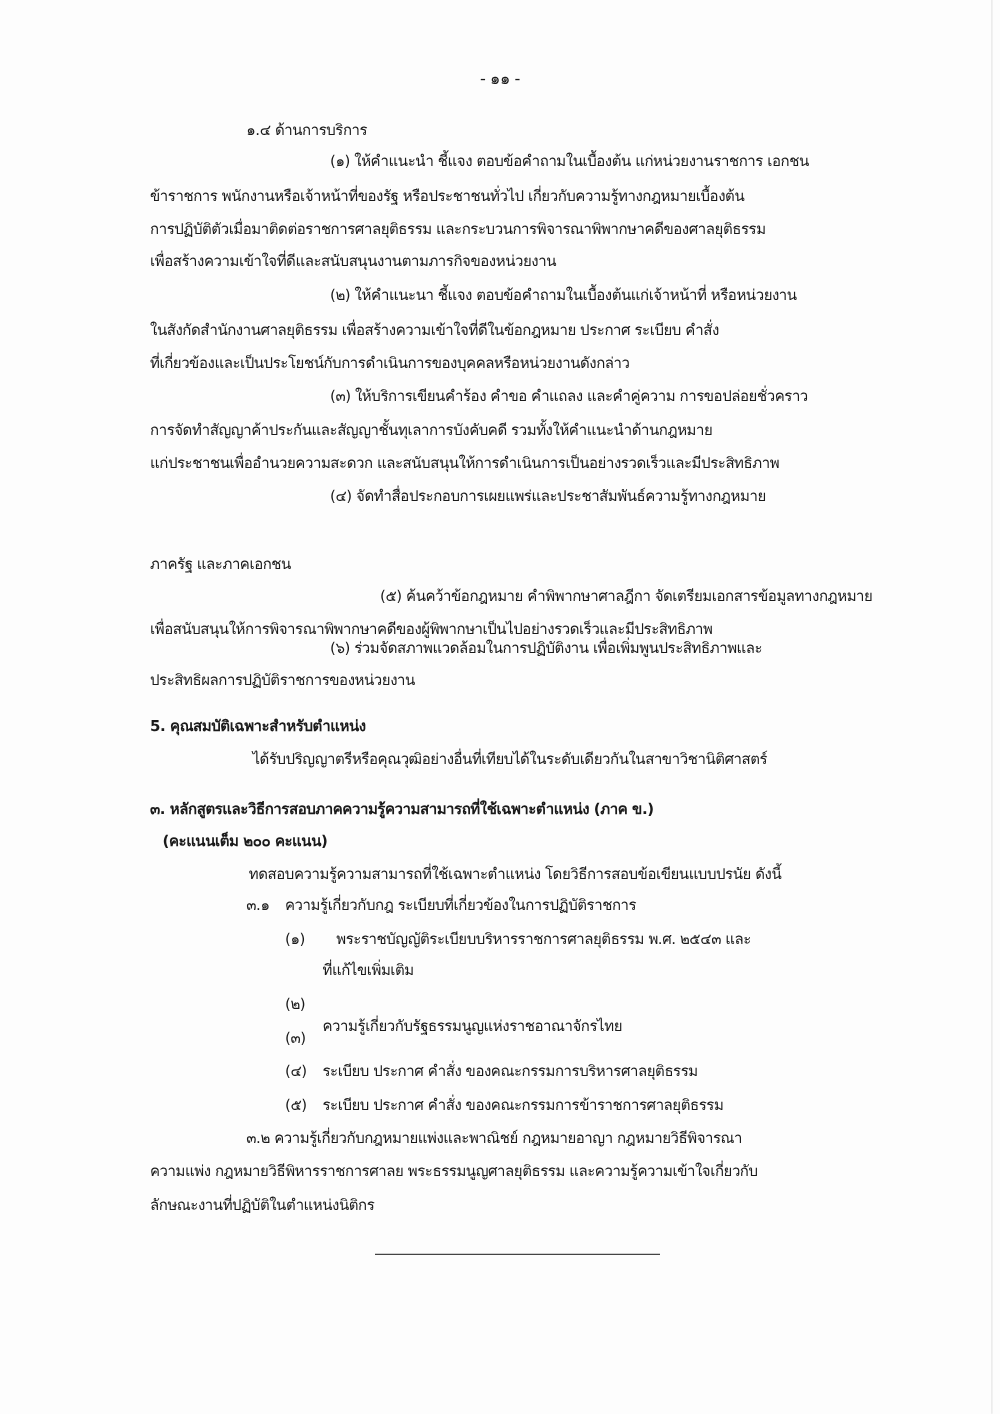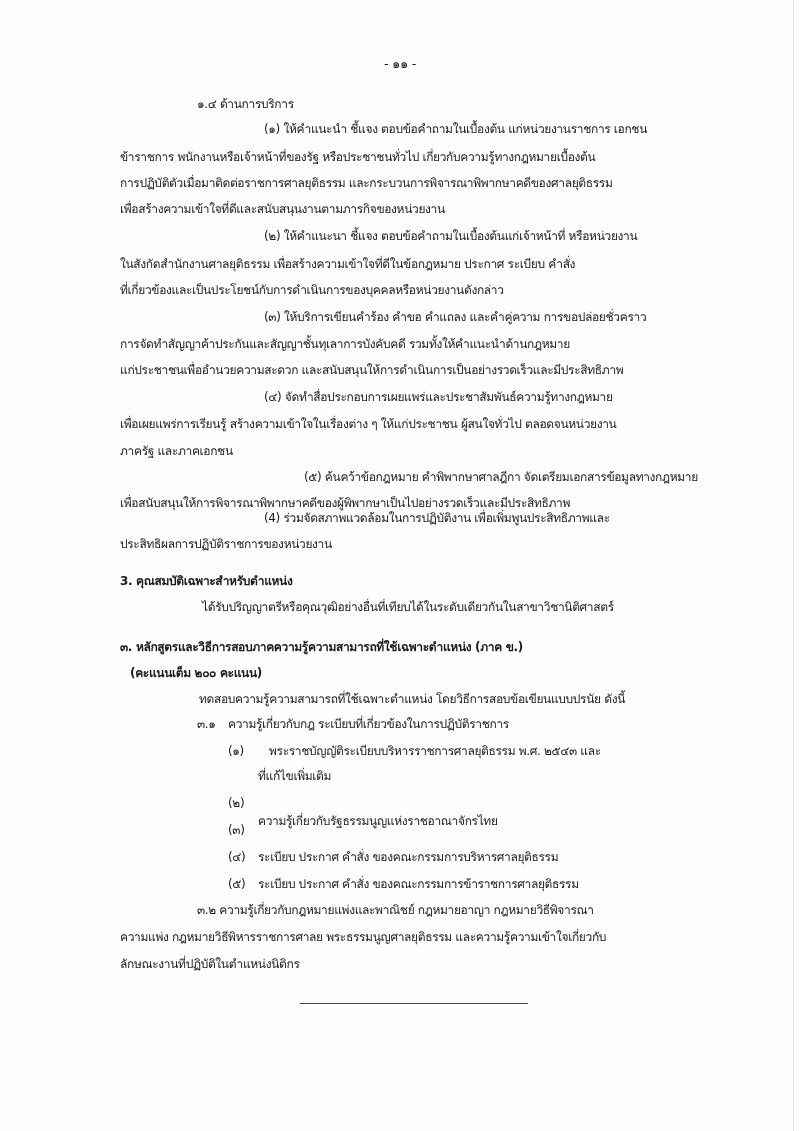--- a/index.html
+++ b/index.html
@@ -35,30 +35,29 @@
 
   <div class="line" style="left:264px; top:226px;">(๒)  ให้คำแนะนา ชี้แจง ตอบข้อคำถามในเบื้องต้นแก่เจ้าหน้าที่ หรือหน่วยงาน</div>
   <div class="line" style="left:120px; top:254px;">ในสังกัดสำนักงานศาลยุติธรรม เพื่อสร้างความเข้าใจที่ดีในข้อกฎหมาย ประกาศ ระเบียบ คำสั่ง</div>
   <div class="line" style="left:120px; top:280px;">ที่เกี่ยวข้องและเป็นประโยชน์กับการดำเนินการของบุคคลหรือหน่วยงานดังกล่าว</div>
 
   <div class="line" style="left:264px; top:307px;">(๓)  ให้บริการเขียนคำร้อง คำขอ คำแถลง และคำคู่ความ การขอปล่อยชั่วคราว</div>
   <div class="line" style="left:120px; top:334px;">การจัดทำสัญญาค้าประกันและสัญญาชั้นทุเลาการบังคับคดี รวมทั้งให้คำแนะนำด้านกฎหมาย</div>
   <div class="line" style="left:120px; top:360px;">แก่ประชาชนเพื่ออำนวยความสะดวก และสนับสนุนให้การดำเนินการเป็นอย่างรวดเร็วและมีประสิทธิภาพ</div>
 
   <div class="line" style="left:264px; top:387px;">(๔)  จัดทำสื่อประกอบการเผยแพร่และประชาสัมพันธ์ความรู้ทางกฎหมาย</div>
-  <div class="line" style="left:120px; top:414px;">เพื่อเผยแพร่การเรียนรู้ สร้างความเข้าใจในเรื่องต่าง ๆ ให้แก่ประชาชน ผู้สนใจทั่วไป ตลอดจนหน่วยงาน</div>
   <div class="line" style="left:120px; top:441px;">ภาครัฐ และภาคเอกชน</div>
 
   <div class="line" style="left:264px; top:467px;margin-left:40px;">(๕)  ค้นคว้าข้อกฎหมาย คำพิพากษาศาลฎีกา จัดเตรียมเอกสารข้อมูลทางกฎหมาย</div>
   <div class="line" style="left:120px; top:493px;text-align:center;">เพื่อสนับสนุนให้การพิจารณาพิพากษาคดีของผู้พิพากษาเป็นไปอย่างรวดเร็วและมีประสิทธิภาพ</div>
 
-  <div class="line" style="left:264px; top:508px;">(4)  ร่วมจัดสภาพแวดล้อมในการปฏิบัติงาน เพื่อเพิ่มพูนประสิทธิภาพและ</div>
+  <div class="line" style="left:264px; top:508px;">(๖)  ร่วมจัดสภาพแวดล้อมในการปฏิบัติงาน เพื่อเพิ่มพูนประสิทธิภาพและ</div>
   <div class="line" style="left:120px; top:534px;">ประสิทธิผลการปฏิบัติราชการของหน่วยงาน</div>
 
-  <div class="line bold" style="left:120px; top:571px;">3. คุณสมบัติเฉพาะสำหรับตำแหน่ง</div>
+  <div class="line bold" style="left:120px; top:571px;">5. คุณสมบัติเฉพาะสำหรับตำแหน่ง</div>
   <div class="line" style="left:202px; top:597px;">ได้รับปริญญาตรีหรือคุณวุฒิอย่างอื่นที่เทียบได้ในระดับเดียวกันในสาขาวิชานิติศาสตร์</div>
 
   <div class="line bold" style="left:120px; top:637px;">๓. หลักสูตรและวิธีการสอบภาคความรู้ความสามารถที่ใช้เฉพาะตำแหน่ง (ภาค ข.)</div>
   <div class="line bold" style="left:130px; top:663px;">(คะแนนเต็ม ๒๐๐ คะแนน)</div>
   <div class="line" style="left:199px; top:689px;">ทดสอบความรู้ความสามารถที่ใช้เฉพาะตำแหน่ง โดยวิธีการสอบข้อเขียนแบบปรนัย ดังนี้</div>
 
   <div class="line" style="left:197px; top:714px;">๓.๑</div>
   <div class="line" style="left:228px; top:714px;">ความรู้เกี่ยวกับกฎ ระเบียบที่เกี่ยวข้องในการปฏิบัติราชการ</div>
 
   <div class="line" style="left:228px; top:741px;">(๑)</div>

